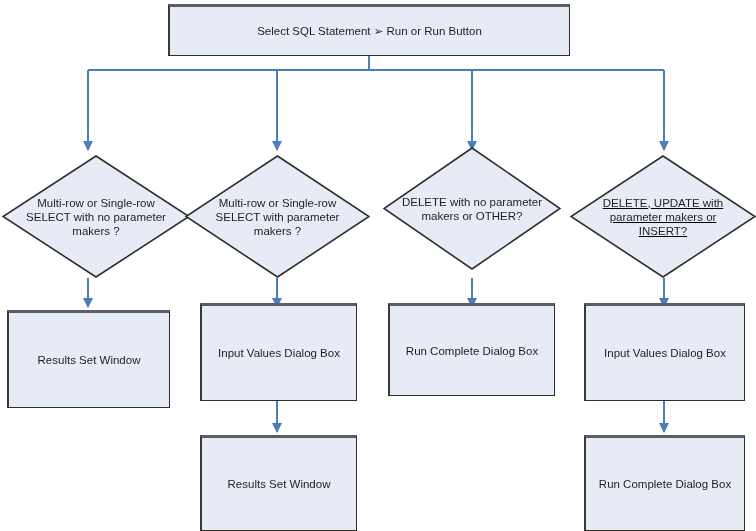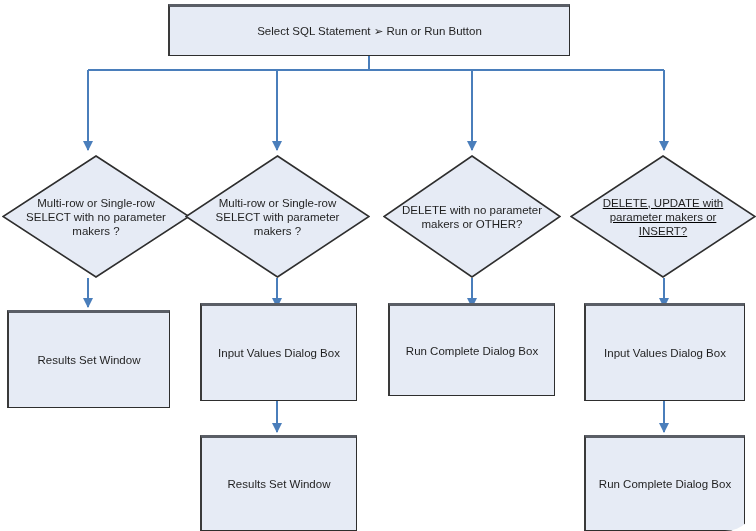--- a/index.html
+++ b/index.html
@@ -7,21 +7,20 @@
     padding: 0;
     background: #ffffff;
   }
   #canvas {
     position: relative;
     width: 756px;
     height: 531px;
     background: #ffffff;
     overflow: hidden;
     font-family: "Liberation Sans", sans-serif;
-    border-radius: 31px;
   }
   #edges {
     position: absolute;
     left: 0;
     top: 0;
     width: 756px;
     height: 531px;
     pointer-events: none;
   }
   .node {
@@ -123,21 +122,21 @@
 
   <div class="node diamond" style="left:185px; top:155px; width:185px; height:123px;">
     <svg class="dshape" viewBox="0 0 185 123" preserveAspectRatio="none">
       <polygon points="92.5,1 184,61.5 92.5,122 1,61.5" fill="#e6ebf5" stroke="#2e2e2e" stroke-width="1.6"></polygon>
     </svg>
     <div class="label">Multi-row or Single-row
 SELECT with parameter
 makers ?</div>
   </div>
 
-  <div class="node diamond" style="left:383px; top:155px; width:178px; height:123px;">
+  <div class="node diamond" style="left:383px; top:147px; width:178px; height:123px;">
     <svg class="dshape" viewBox="0 0 178 123" preserveAspectRatio="none">
       <polygon points="89,1 177,61.5 89,122 1,61.5" fill="#e6ebf5" stroke="#2e2e2e" stroke-width="1.6"></polygon>
     </svg>
     <div class="label">DELETE with no parameter
 makers or OTHER?</div>
   </div>
 
   <div class="node diamond" style="left:570px; top:155px; width:186px; height:123px;text-decoration:underline;">
     <svg class="dshape" viewBox="0 0 186 123" preserveAspectRatio="none">
       <polygon points="93,1 185,61.5 93,122 1,61.5" fill="#e6ebf5" stroke="#2e2e2e" stroke-width="1.6"></polygon>

